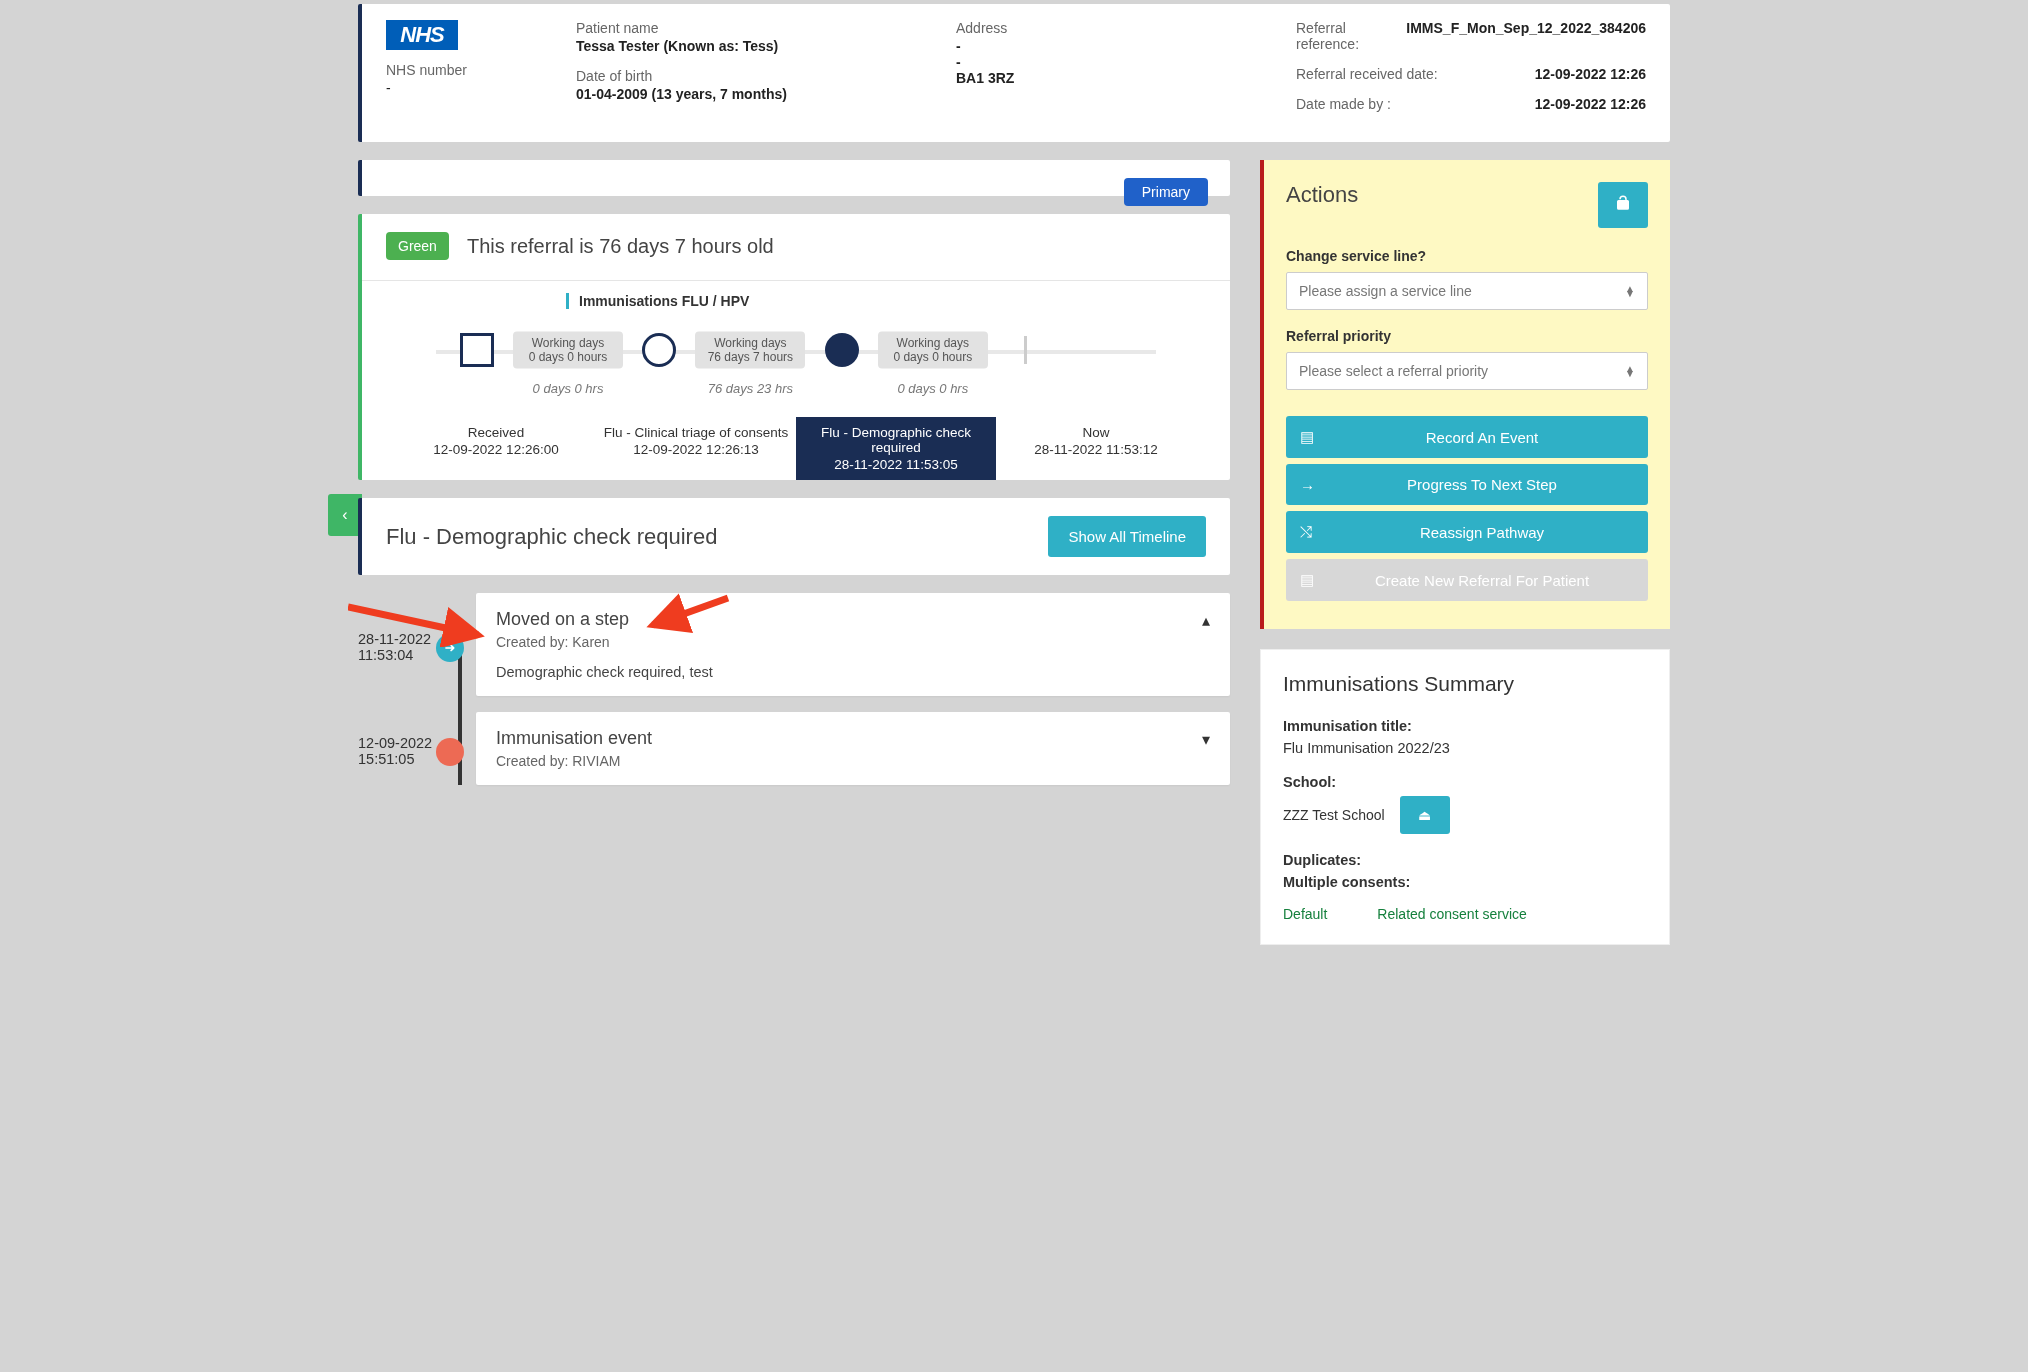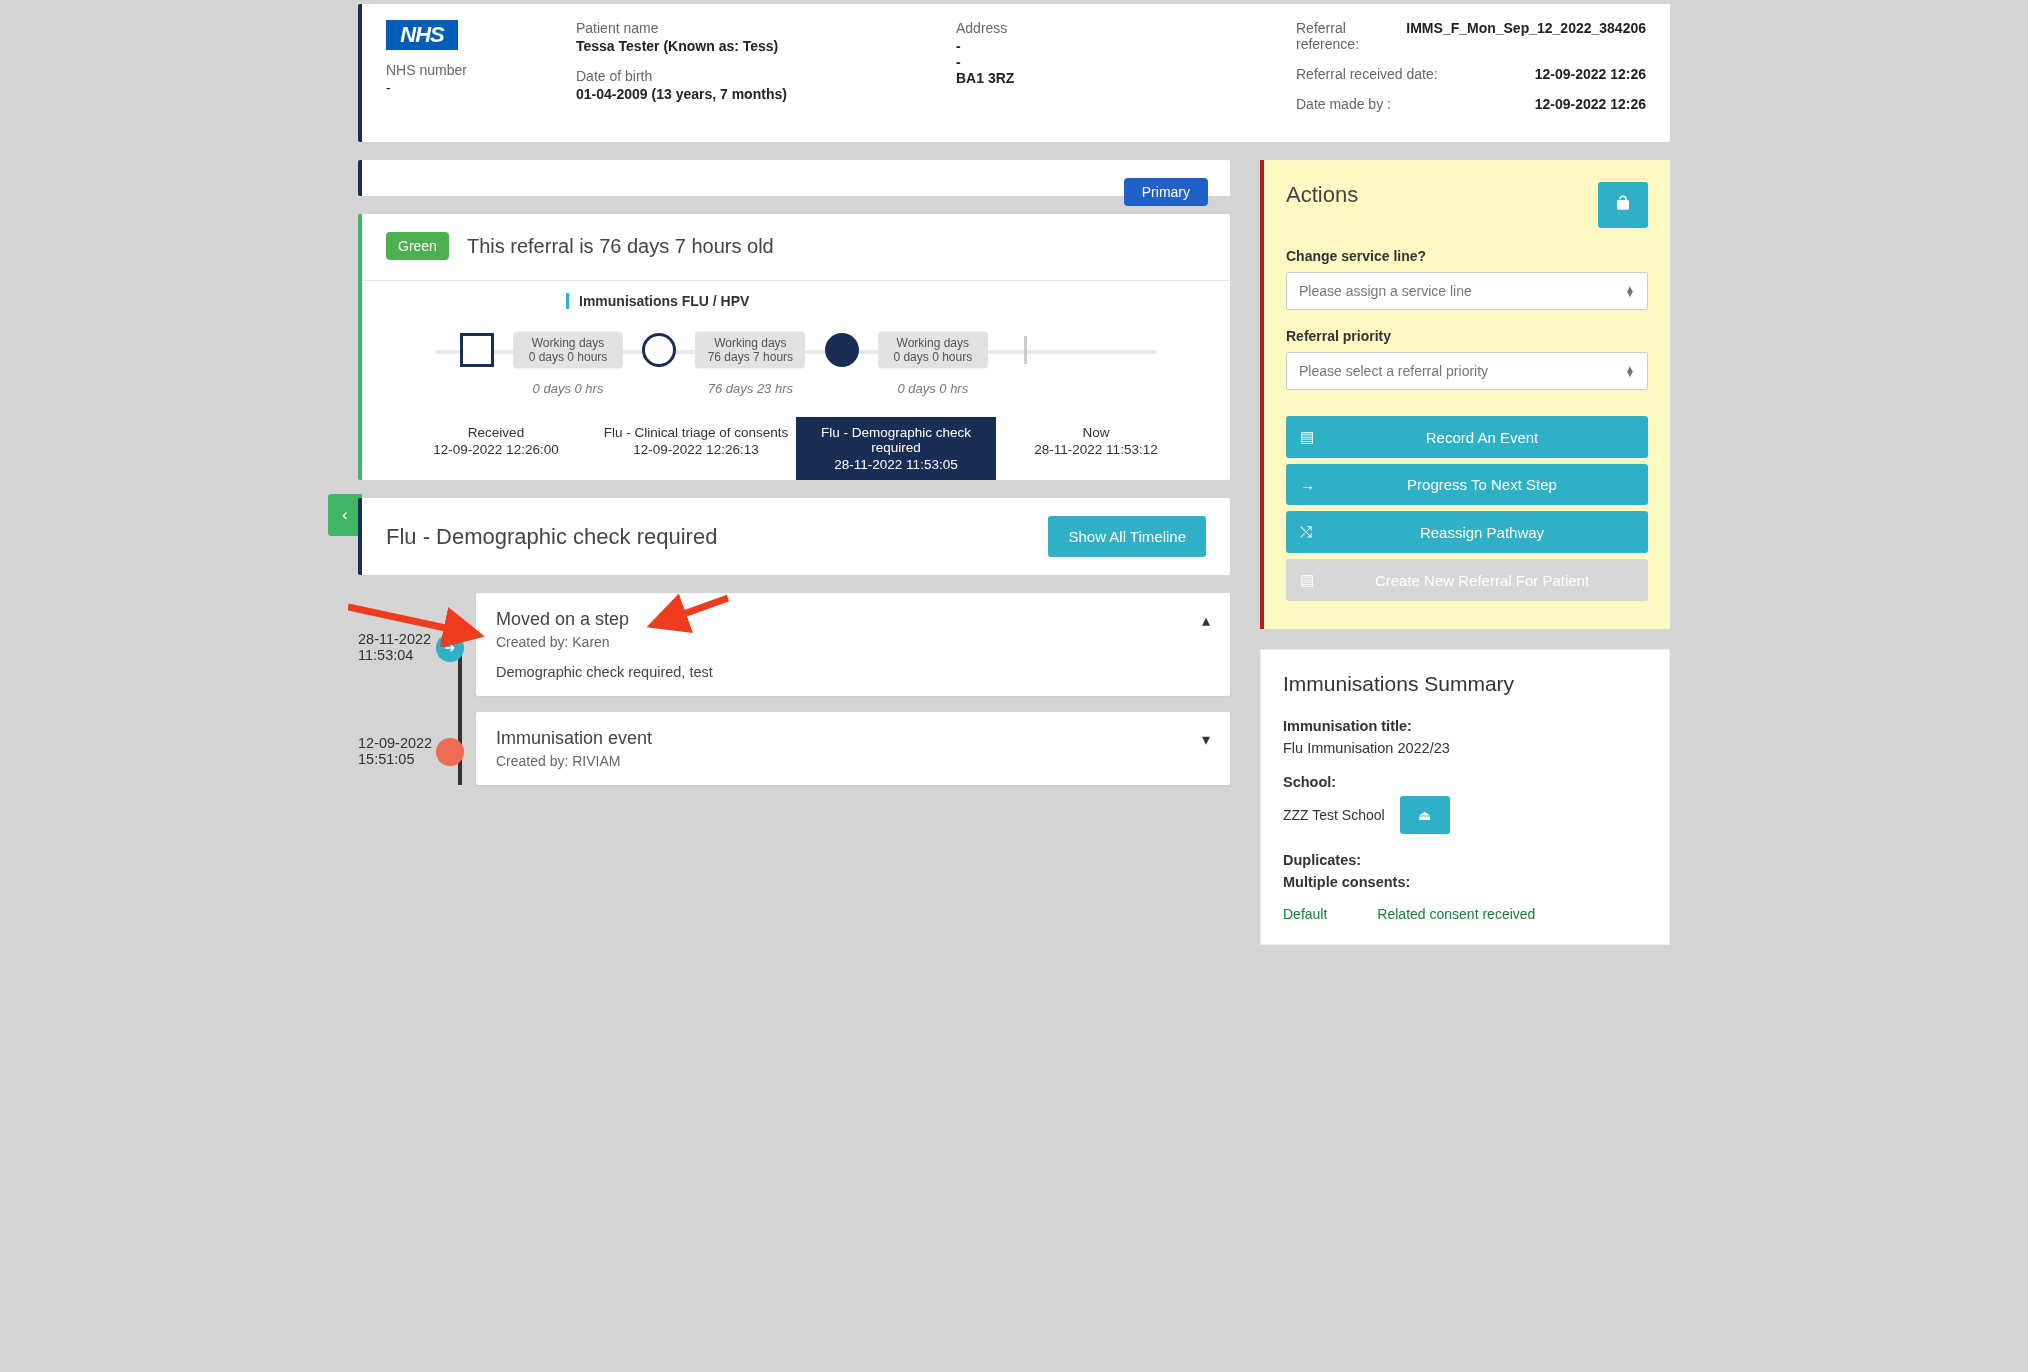--- a/index.html
+++ b/index.html
@@ -352,18 +352,18 @@
         <div class="school-row">
           <span>ZZZ Test School</span>
           <div class="eject-btn">
             <span>⏏</span>
           </div>
         </div>
         <div class="sum-label">Duplicates:</div>
         <div class="sum-label">Multiple consents:</div>
         <div class="tbl-row">
           <span>Default</span>
-          <span>Related consent received</span>
+          <span>Related consent service</span>
         </div>
       </div>
     </div>
   </div>
 </div>
 
 </body></html>

